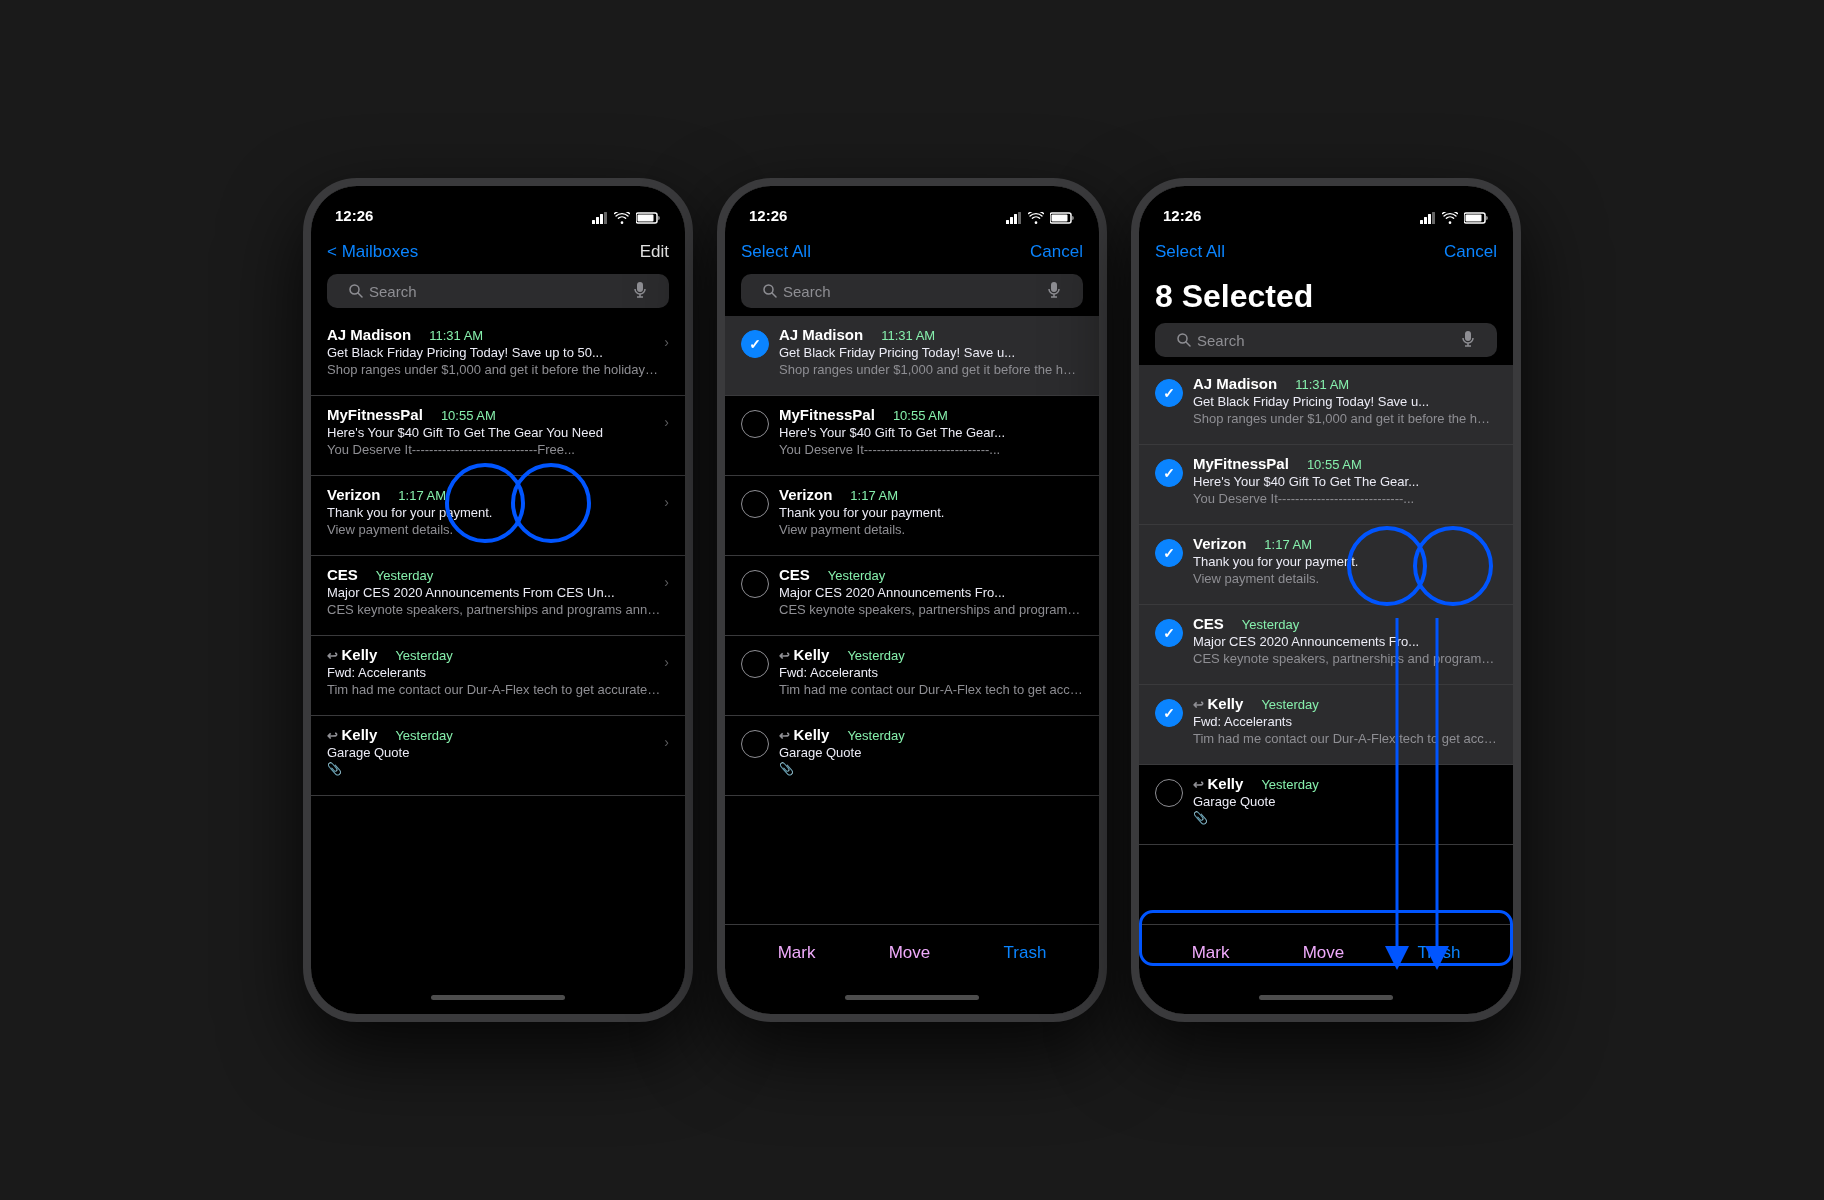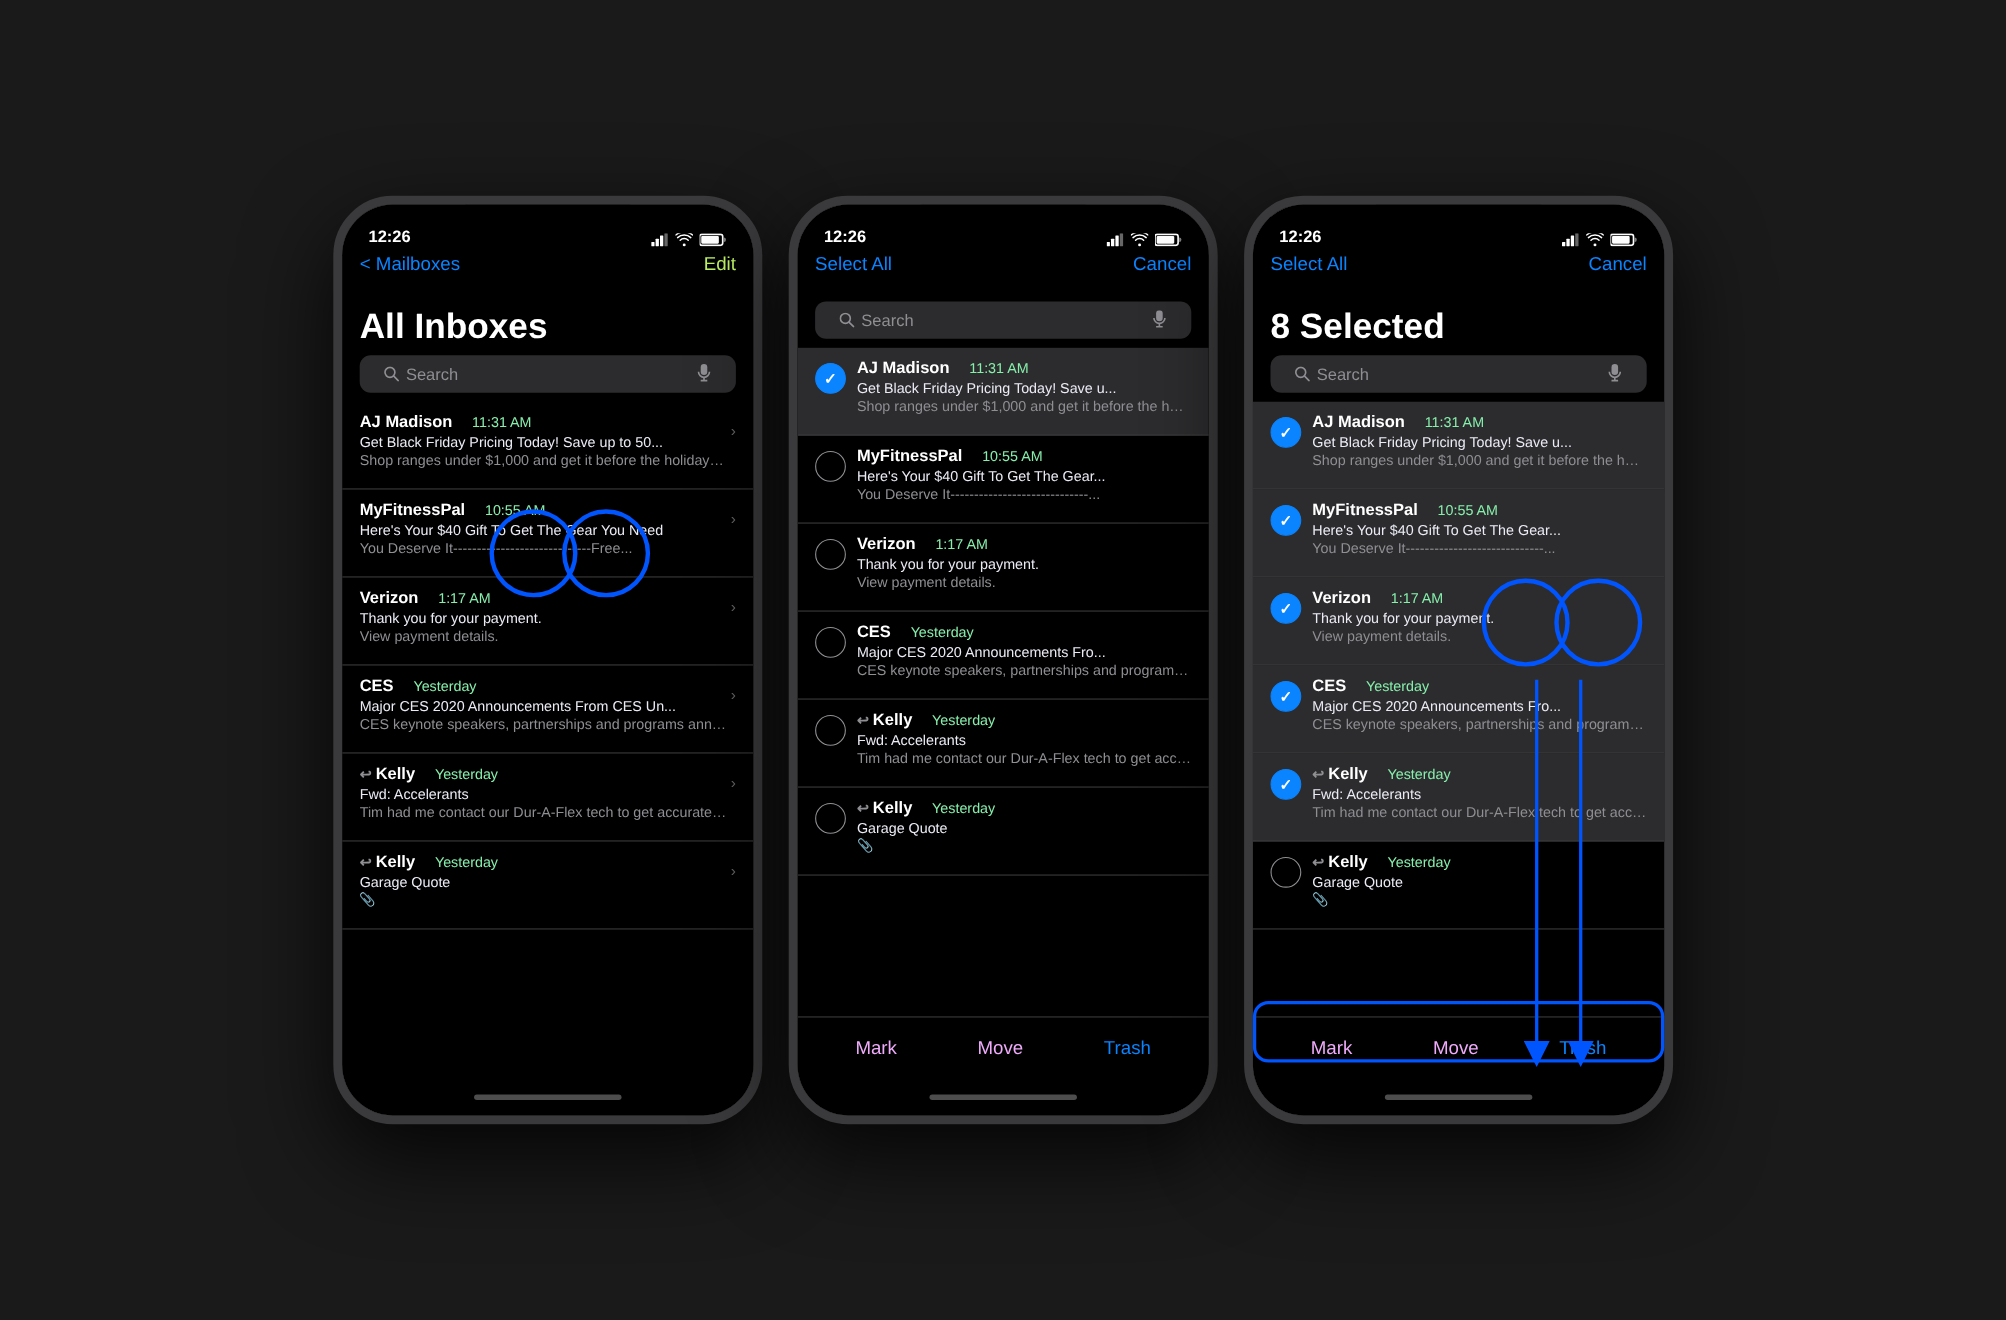--- a/index.html
+++ b/index.html
@@ -80,21 +80,21 @@
     }
 
     .status-icons svg {
       fill: #fff;
     }
 
     
     .nav-bar {
       height: 44px;
       display: flex;
-      align-items: flex-start;
+      align-items: center;
       justify-content: space-between;
       padding: 0 16px;
       flex-shrink: 0;
     }
 
     
     .page-title {
       font-size: 32px;
       font-weight: 700;
       color: #fff;
@@ -286,23 +286,22 @@
     </svg>
     <svg width="25" height="12" viewBox="0 0 25 12">
       <rect x="0" y="1" width="21" height="10" rx="2" stroke="white" stroke-width="1.5" fill="none"></rect>
       <rect x="1.5" y="2.5" width="16" height="7" rx="1" fill="white"></rect>
       <path d="M22 4v4a2 2 0 0 0 0-4z" fill="white" opacity="0.5"></path>
     </svg>
   </div>
           </div>
           <div class="nav-bar">
             <span style="color: rgb(10, 132, 255); font-size: 17px;">&lt; Mailboxes</span>
-            <span style="color: #bef264; font-size: 17px;">Edit</span>
-          </div>
-          <div class="page-title">All Inboxes</div>
+            <span style="color: #e5e5e5; font-size: 17px;">Edit</span>
+          </div>
           <div class="search-bar">
     <svg width="14" height="14" viewBox="0 0 14 14" fill="#8e8e93">
       <circle cx="5.5" cy="5.5" r="4.5" stroke="#8e8e93" stroke-width="1.5" fill="none"></circle>
       <line x1="9" y1="9" x2="13" y2="13" stroke="#8e8e93" stroke-width="1.5" stroke-linecap="round"></line>
     </svg>
     <span style="color:#8e8e93;font-size:15px;flex:1;">Search</span>
     <svg width="14" height="18" viewBox="0 0 14 18" fill="#8e8e93">
       <rect x="4" y="0" width="6" height="10" rx="3"></rect>
       <path d="M2 7a5 5 0 0 0 10 0" stroke="#8e8e93" stroke-width="1.5" fill="none"></path>
       <line x1="7" y1="12" x2="7" y2="15" stroke="#8e8e93" stroke-width="1.5"></line>

